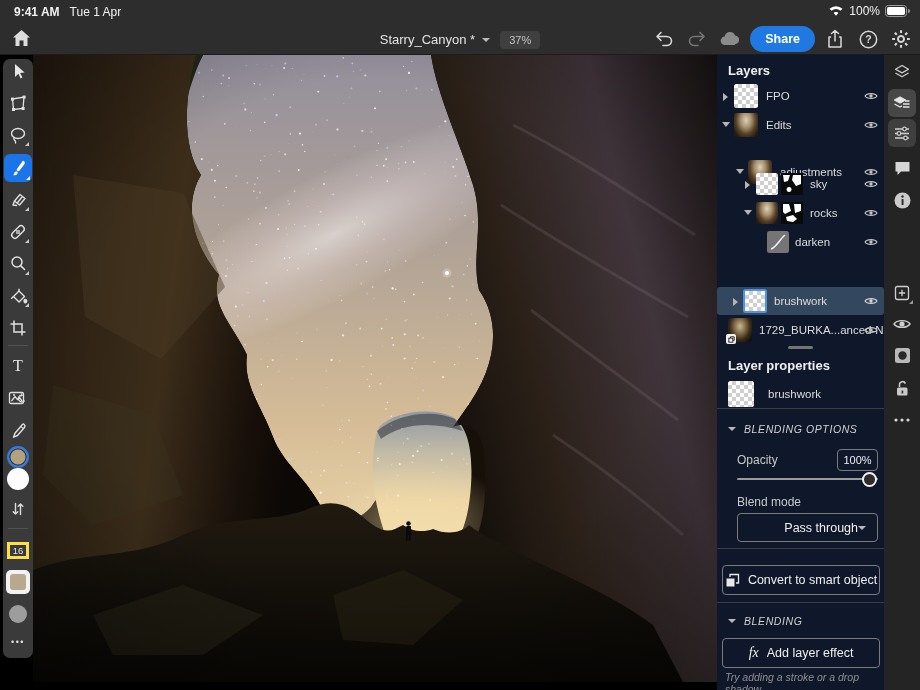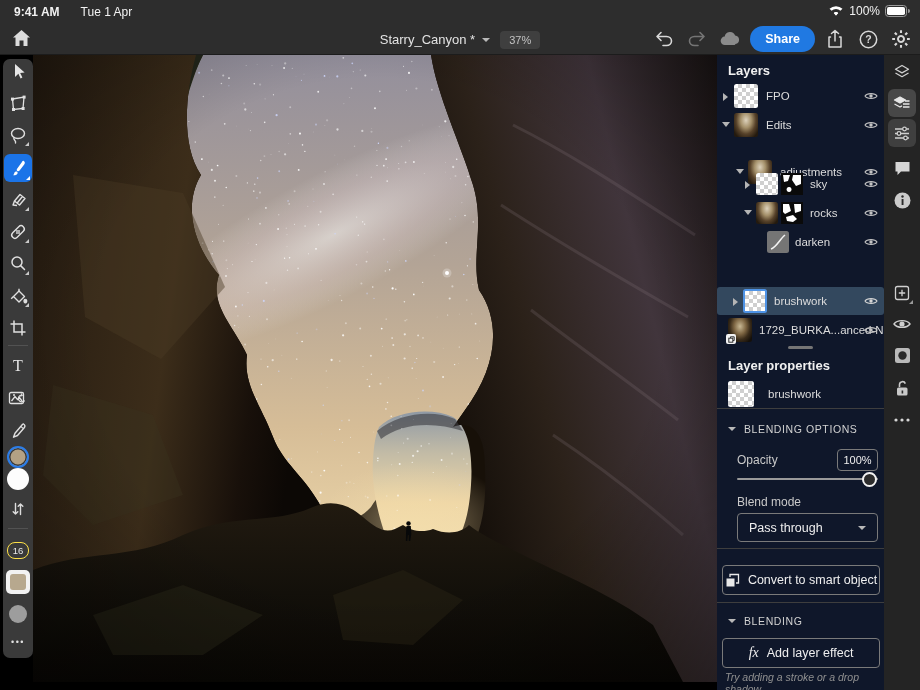--- a/index.html
+++ b/index.html
@@ -6,41 +6,41 @@
   html,body { background:#000; }
   .screen {
     position:relative; width:920px; height:690px; overflow:hidden;
     background:#000; font-family:"Liberation Sans", sans-serif;
     -webkit-font-smoothing:antialiased; color:#e6e6e6;
   }
   
   .topbar { position:absolute; left:0; top:0; width:920px; height:55px; background:#2d2d2d; border-bottom:1px solid #1c1c1c; z-index:30; }
   .statusrow { position:absolute; left:0; top:0; width:100%; height:24px; }
   .status-left { position:absolute; left:14px; top:5px; font-size:12px; color:#f2f2f2; }
-  .status-left .time { font-weight:700; margin-right:21px; }
+  .status-left .time { font-weight:700; margin-right:10px; }
   .status-right { position:absolute; right:10px; top:4px; display:flex; align-items:center; gap:5px; font-size:12px; color:#f2f2f2; }
   .toolrow { position:absolute; left:0; top:24px; width:100%; height:31px; }
   .icon-btn { display:inline-flex; align-items:center; justify-content:center; width:26px; height:26px; }
   .home-btn { position:absolute; left:8px; top:1px; }
   .title-group { position:absolute; left:0; top:0; width:920px; height:31px; display:flex; align-items:center; justify-content:center; gap:10px; pointer-events:none; }
   .title-wrap { display:flex; align-items:center; gap:7px; pointer-events:auto; }
   .doc-title { font-size:13px; color:#e3e3e3; }
   .zoom-badge { background:#3f3f3f; color:#c3c3c3; font-size:11px; padding:3px 9px; border-radius:4px; pointer-events:auto; }
   .right-actions { position:absolute; right:6px; top:2px; display:flex; align-items:center; gap:7px; }
   .share-btn { background:#2079e2; color:#fff; font-size:12.5px; font-weight:700; border:none; border-radius:13px; padding:6px 15px; cursor:pointer; }
   .chev-down-s { width:0; height:0; border-left:4px solid transparent; border-right:4px solid transparent; border-top:4.5px solid #b9b9b9; display:inline-block; }
   
   .canvas-wrap { position:absolute; left:33px; top:55px; width:684px; height:627px; z-index:1; }
   
   .left-toolbar { position:absolute; left:3px; top:59px; width:30px; height:599px; background:#3a3a3a; border-radius:7px; z-index:20; }
   .ltool { position:absolute; left:2px; width:26px; height:26px; display:flex; align-items:center; justify-content:center; }
   .ltool.sel { left:1px; width:28px; height:28px; background:#1b74e8; border-radius:6px; }
   .corner-tri { position:absolute; right:2px; bottom:2px; width:0; height:0; border-left:4px solid transparent; border-bottom:4px solid #c9c9c9; }
   .tb-div { position:absolute; left:5px; width:20px; height:1px; background:#525252; }
-  .size-badge { position:absolute; left:4px; width:22px; height:17px; border:1px solid #fde047; border-radius:8px; color:#e8e8e8; font-size:9.5px; display:flex; align-items:center; justify-content:center; }
+  .size-badge { position:absolute; left:4px; width:22px; height:17px; border:3px solid #fde047; border-radius:0; color:#e8e8e8; font-size:9.5px; display:flex; align-items:center; justify-content:center; }
   .brush-tile { position:absolute; left:3px; width:24px; height:24px; background:#f2f2f2; border-radius:5px; display:flex; align-items:center; justify-content:center; }
   .brush-tile .inner { width:16px; height:16px; background:#b7a88e; border-radius:3px; }
   .gray-dot { position:absolute; left:6px; width:18px; height:18px; background:#9d9d9d; border-radius:50%; }
   .fg-well { position:absolute; left:4px; width:22px; height:22px; border-radius:50%; background:#b3a184; border:2px solid #2b7de9; box-shadow:0 0 0 1.5px #3a3a3a inset; z-index:2; }
   .bg-well { position:absolute; left:4px; width:22px; height:22px; border-radius:50%; background:#fdfdfd; z-index:1; }
   .more-dots { position:absolute; left:0; width:30px; text-align:center; color:#e0e0e0; font-size:9px; letter-spacing:1.5px; }
   
   .layers-panel { position:absolute; left:717px; top:55px; width:167px; height:635px; background:#0f172a; z-index:10; }
   .panel-title { position:absolute; left:11px; font-size:13px; font-weight:700; color:#f0f0f0; }
   .lrow { position:absolute; left:0; width:167px; height:28px; }
@@ -56,26 +56,26 @@
   .imgth { background:radial-gradient(ellipse at 50% 30%, #ddd2bc 0%, #a4906a 32%, #57422a 58%, #241a0e 85%); }
   .imgth.dk { background:radial-gradient(ellipse at 50% 35%, #c8b894 0%, #7d6542 35%, #3a2c1a 60%, #15100a 85%); }
   .th.small { width:22px; height:22px; top:3px; }
   .th.sel-th { border:2px solid #4e93e6; }
   .curveth { background:#757575; }
   .smart-badge { position:absolute; left:-2px; bottom:-2px; width:10px; height:10px; background:#f2f2f2; border-radius:2px; display:flex; align-items:center; justify-content:center; }
   .lname { position:absolute; top:8px; font-size:11.5px; color:#dcdcdc; white-space:nowrap; }
   .eye-btn { position:absolute; right:6px; top:8px; width:14px; height:12px; }
   .drag-handle { position:absolute; left:71px; width:25px; height:3px; border-radius:2px; background:#757575; }
   .sec-div { position:absolute; left:0; width:167px; height:1px; background:#3e3e3e; }
-  .sec-head { position:absolute; left:11px; display:flex; align-items:center; gap:8px; font-size:10.5px; letter-spacing:.6px; color:#d2d2d2; }
+  .sec-head { position:absolute; left:11px; display:flex; align-items:center; gap:8px; font-size:10.5px; letter-spacing:.6px; color:#d2d2d2;font-style:italic; }
   .field-label { position:absolute; left:20px; font-size:12px; color:#c9c9c9;text-align:right; }
   .value-box { position:absolute; right:6px; width:41px; height:22px; border:1px solid #7a7a7a; border-radius:4px; color:#eee; font-size:11px; display:flex; align-items:center; justify-content:center; }
   .slider-track { position:absolute; left:20px; width:141px; height:2px; background:#9a9a9a; border-radius:1px; }
   .slider-knob { position:absolute; left:145px; width:15px; height:15px; border:2px solid #f2f2f2; border-radius:50%; background:#2c2c2c; }
-  .dropdown { position:absolute; left:20px; width:141px; height:29px; border:1px solid #7a7a7a; border-radius:4px; display:flex; align-items:center; padding:0 11px; font-size:12.5px; color:#efefef; justify-content:space-between; }
+  .dropdown { position:absolute; left:20px; width:141px; height:29px; border:1px solid #7a7a7a; border-radius:4px; display:flex; align-items:center; padding:0 11px; font-size:12.5px; color:#efefef; justify-content:flex-end; }
   .panel-btn { position:absolute; left:5px; width:158px; height:30px; border:1px solid #7a7a7a; border-radius:4px; background:transparent; color:#efefef; font-size:12.5px; display:flex; align-items:center; justify-content:center; gap:8px; cursor:pointer; font-family:"Liberation Sans",sans-serif; }
   .hint { position:absolute; left:8px; font-size:10.5px; font-style:italic; color:#909090; }
   
   .right-rail { position:absolute; left:884px; top:55px; width:36px; height:635px; background:#242424; z-index:10; }
   .rtool { position:absolute; left:5px; width:26px; height:26px; display:flex; align-items:center; justify-content:center; }
   .rail-tile { position:absolute; left:4px; width:28px; height:28px; background:#3f3f3f; border-radius:6px; }
   .rail-tile.on { background:#474747; }
   svg { display:block; }
 </style>
 </head>

